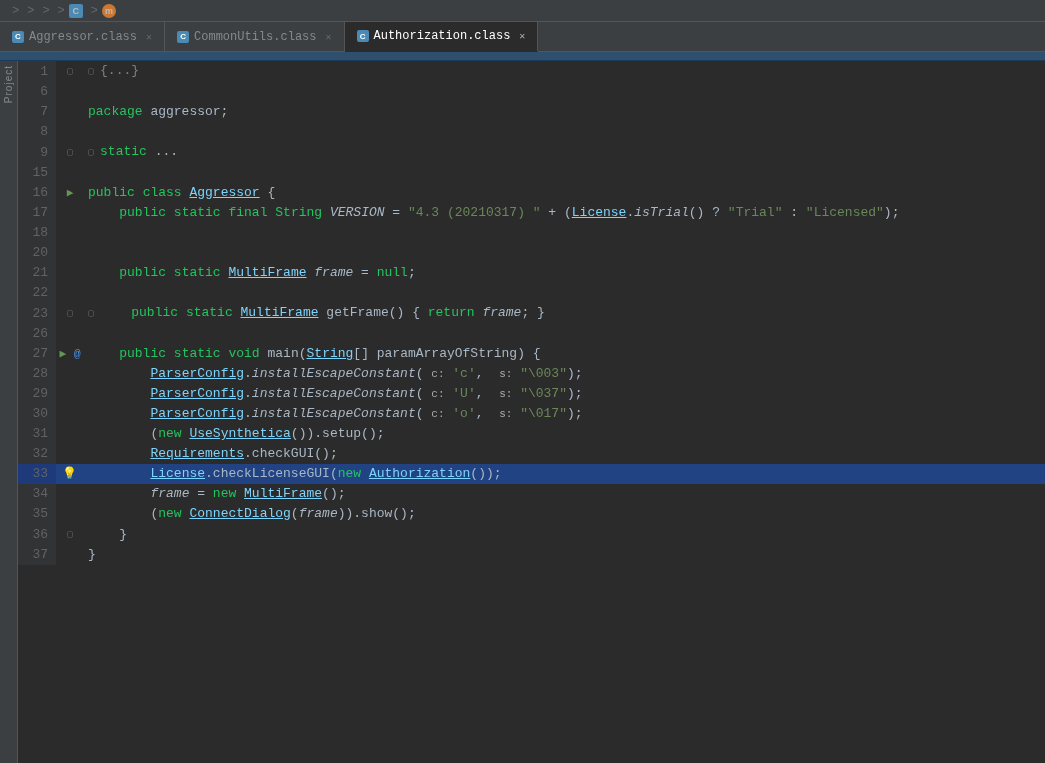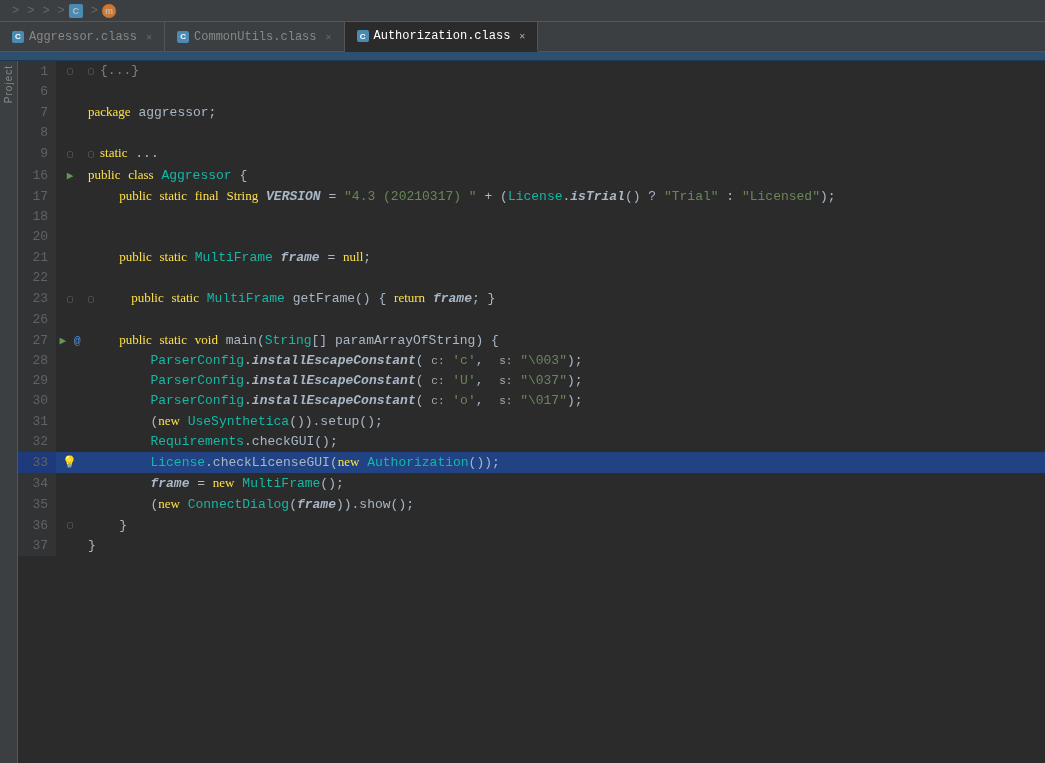--- a/index.html
+++ b/index.html
@@ -170,24 +170,24 @@
       padding: 0 2px;
     }
 
     .line-code {
       padding-left: 4px;
       vertical-align: middle;
       white-space: pre;
     }
 
     
-    .kw { color: #fde047; font-family: Liberation Serif, serif; }
+    .kw { color: #22c55e; }
     .str { color: #6a8759; }        
-    .cls { color: #14b8a6; }        
-    .ital { font-style: italic; font-weight: bold; }   
+    .cls { color: #7dd3fc; text-decoration: underline; }        
+    .ital { font-style: italic; }   
     .plain { color: #a9b7c6; }
     .comment { color: #808080; }
 
     
     .param-label {
       color: #aaaaaa;
       font-size: 11px;
     }
 
     
@@ -292,20 +292,25 @@
             <td class="line-num">8</td>
             <td class="line-marker"></td>
             <td class="line-code"></td>
           </tr>
           <tr>
             <td class="line-num">9</td>
             <td class="line-marker"><span class="fold">▢</span></td>
             <td class="line-code"><span class="fold">▢ </span><span><span class="kw">static</span> <span class="plain">...</span></span></td>
           </tr>
           <tr>
+            <td class="line-num">15</td>
+            <td class="line-marker"></td>
+            <td class="line-code"></td>
+          </tr>
+          <tr>
             <td class="line-num">16</td>
             <td class="line-marker"><span class="run-icon">▶</span></td>
             <td class="line-code"><span><span class="kw">public</span> <span class="kw">class</span> <span class="cls">Aggressor</span> {</span></td>
           </tr>
           <tr>
             <td class="line-num">17</td>
             <td class="line-marker"></td>
             <td class="line-code"><span>    <span class="kw">public</span> <span class="kw">static</span> <span class="kw">final</span> <span class="kw">String</span> <span class="ital">VERSION</span> = <span class="str">"4.3 (20210317) "</span> + (<span class="cls">License</span>.<span class="ital">isTrial</span>() ? <span class="str">"Trial"</span> : <span class="str">"Licensed"</span>);</span></td>
           </tr>
           <tr>

